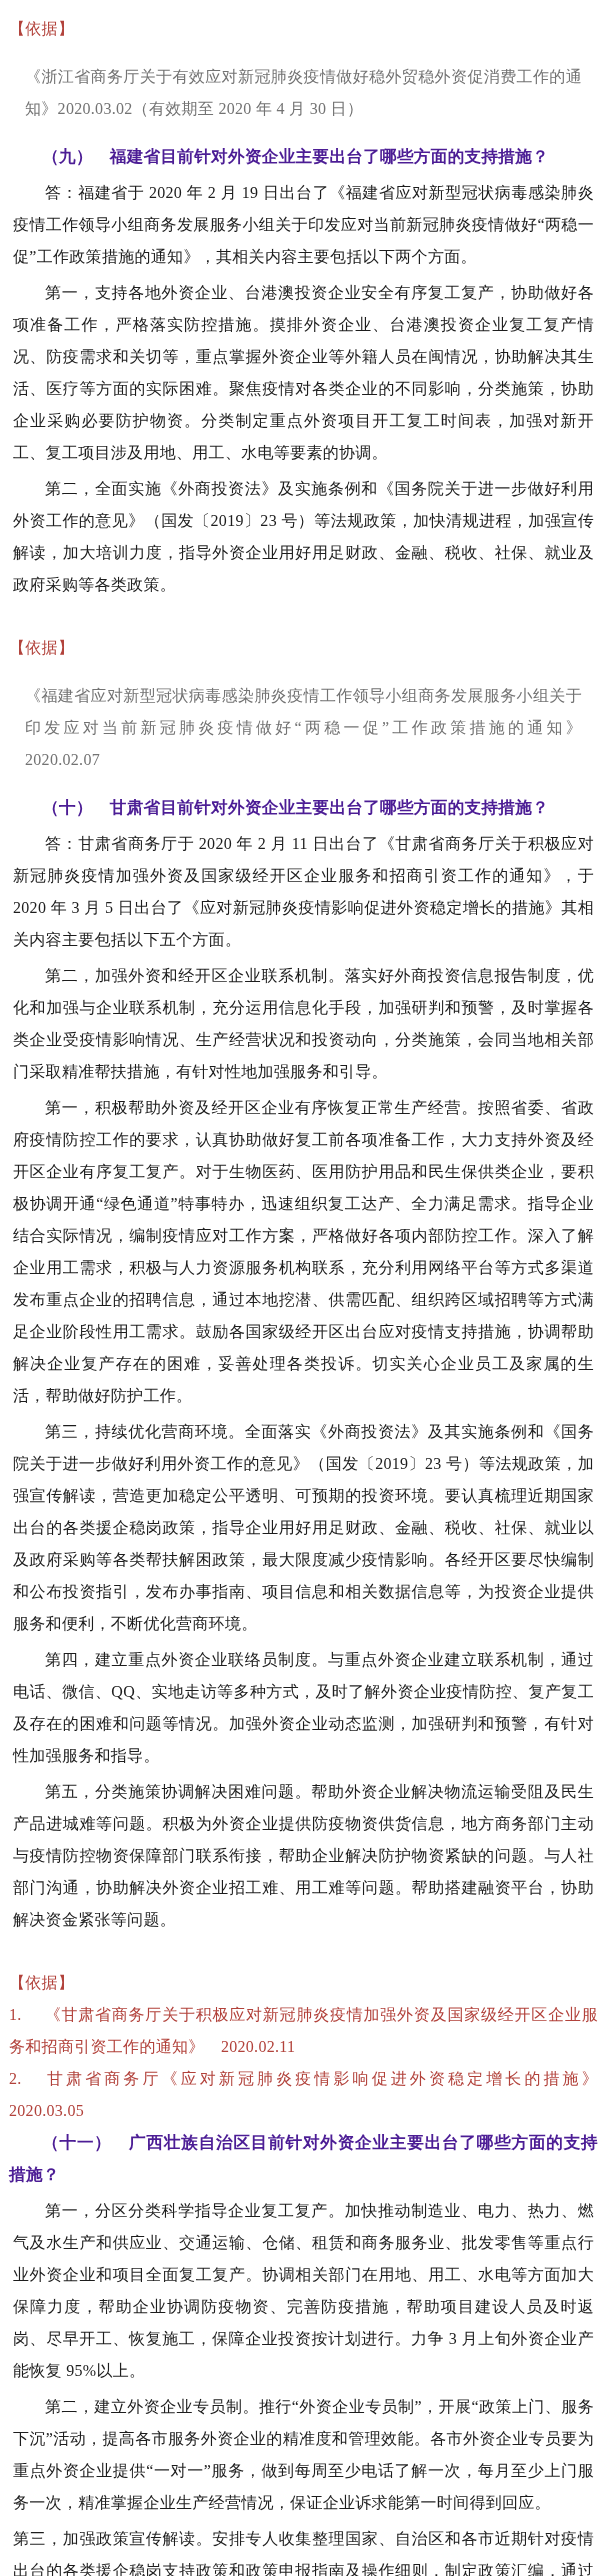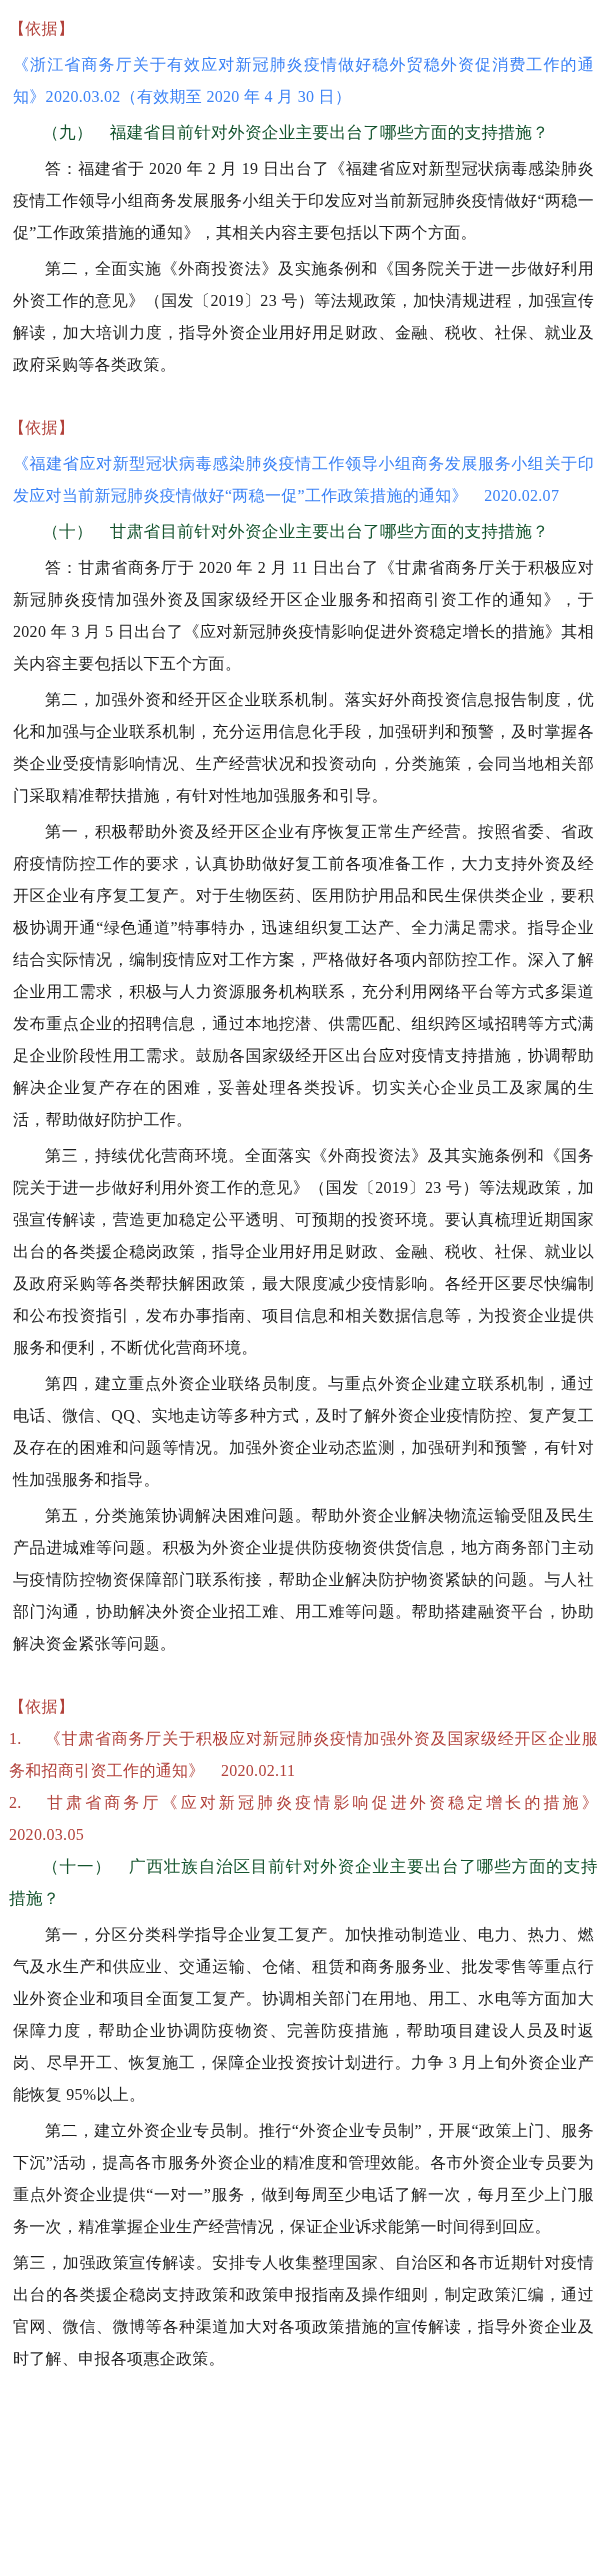--- a/index.html
+++ b/index.html
@@ -11,45 +11,46 @@
     font-family:"Liberation Serif","DejaVu Serif",serif;
     font-size:16px;
     line-height:32px;
     letter-spacing:0.3px;
     color:#1d1d1d;
     text-align:justify;
   }
   .basis{margin-top:31px;}
   .basis.first{margin-top:0;}
   .basis-label{margin:0;color:#b2423b;}
-  .basis-cite{margin:4px;color:#3b82f6;}
+  .basis-cite{margin:16px;color:#737373;}
   .cite-item{margin:0;color:#b2423b;}
   .cite-item .num{display:inline-block;min-width:2.2em;}
   .question{
     margin:0;
     font-size:16.6px;
-    font-weight:normal;
+    font-weight:bold;
     text-indent:2em;
-    color:#14532d;
+    color:#4c1d95;
   }
   .para{margin:4px;text-indent:2em;}
   .para.no-indent{text-indent:0;}
 </style>
 </head>
 <body>
 
 <article class="doc">
 
   <section class="basis first">
     <p class="basis-label">【依据】</p>
     <p class="basis-cite">《浙江省商务厅关于有效应对新冠肺炎疫情做好稳外贸稳外资促消费工作的通知》2020.03.02（有效期至 2020 年 4 月 30 日）</p>
   </section>
 
   <h2 class="question">（九）　福建省目前针对外资企业主要出台了哪些方面的支持措施？</h2>
   <p class="para">答：福建省于 2020 年 2 月 19 日出台了《福建省应对新型冠状病毒感染肺炎疫情工作领导小组商务发展服务小组关于印发应对当前新冠肺炎疫情做好“两稳一促”工作政策措施的通知》，其相关内容主要包括以下两个方面。</p>
+  <p class="para">第一，支持各地外资企业、台港澳投资企业安全有序复工复产，协助做好各项准备工作，严格落实防控措施。摸排外资企业、台港澳投资企业复工复产情况、防疫需求和关切等，重点掌握外资企业等外籍人员在闽情况，协助解决其生活、医疗等方面的实际困难。聚焦疫情对各类企业的不同影响，分类施策，协助企业采购必要防护物资。分类制定重点外资项目开工复工时间表，加强对新开工、复工项目涉及用地、用工、水电等要素的协调。</p>
   <p class="para">第二，全面实施《外商投资法》及实施条例和《国务院关于进一步做好利用外资工作的意见》（国发〔2019〕23 号）等法规政策，加快清规进程，加强宣传解读，加大培训力度，指导外资企业用好用足财政、金融、税收、社保、就业及政府采购等各类政策。</p>
 
   <section class="basis">
     <p class="basis-label">【依据】</p>
     <p class="basis-cite">《福建省应对新型冠状病毒感染肺炎疫情工作领导小组商务发展服务小组关于印发应对当前新冠肺炎疫情做好“两稳一促”工作政策措施的通知》　2020.02.07</p>
   </section>
 
   <h2 class="question">（十）　甘肃省目前针对外资企业主要出台了哪些方面的支持措施？</h2>
   <p class="para">答：甘肃省商务厅于 2020 年 2 月 11 日出台了《甘肃省商务厅关于积极应对新冠肺炎疫情加强外资及国家级经开区企业服务和招商引资工作的通知》，于 2020 年 3 月 5 日出台了《应对新冠肺炎疫情影响促进外资稳定增长的措施》其相关内容主要包括以下五个方面。</p>
   <p class="para">第二，加强外资和经开区企业联系机制。落实好外商投资信息报告制度，优化和加强与企业联系机制，充分运用信息化手段，加强研判和预警，及时掌握各类企业受疫情影响情况、生产经营状况和投资动向，分类施策，会同当地相关部门采取精准帮扶措施，有针对性地加强服务和引导。</p>

